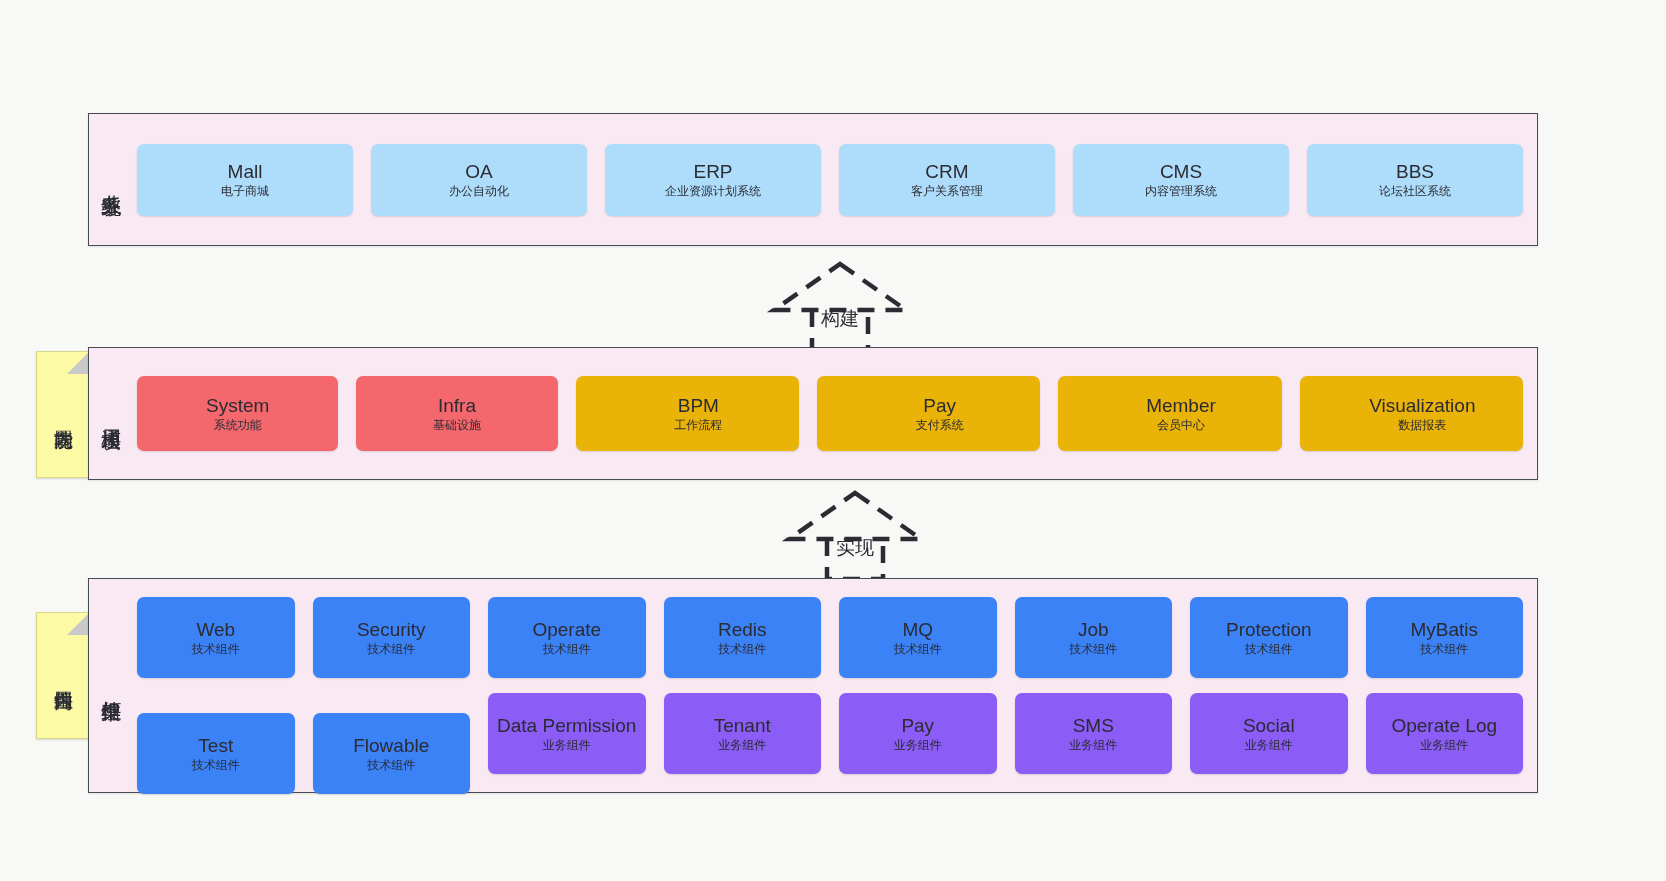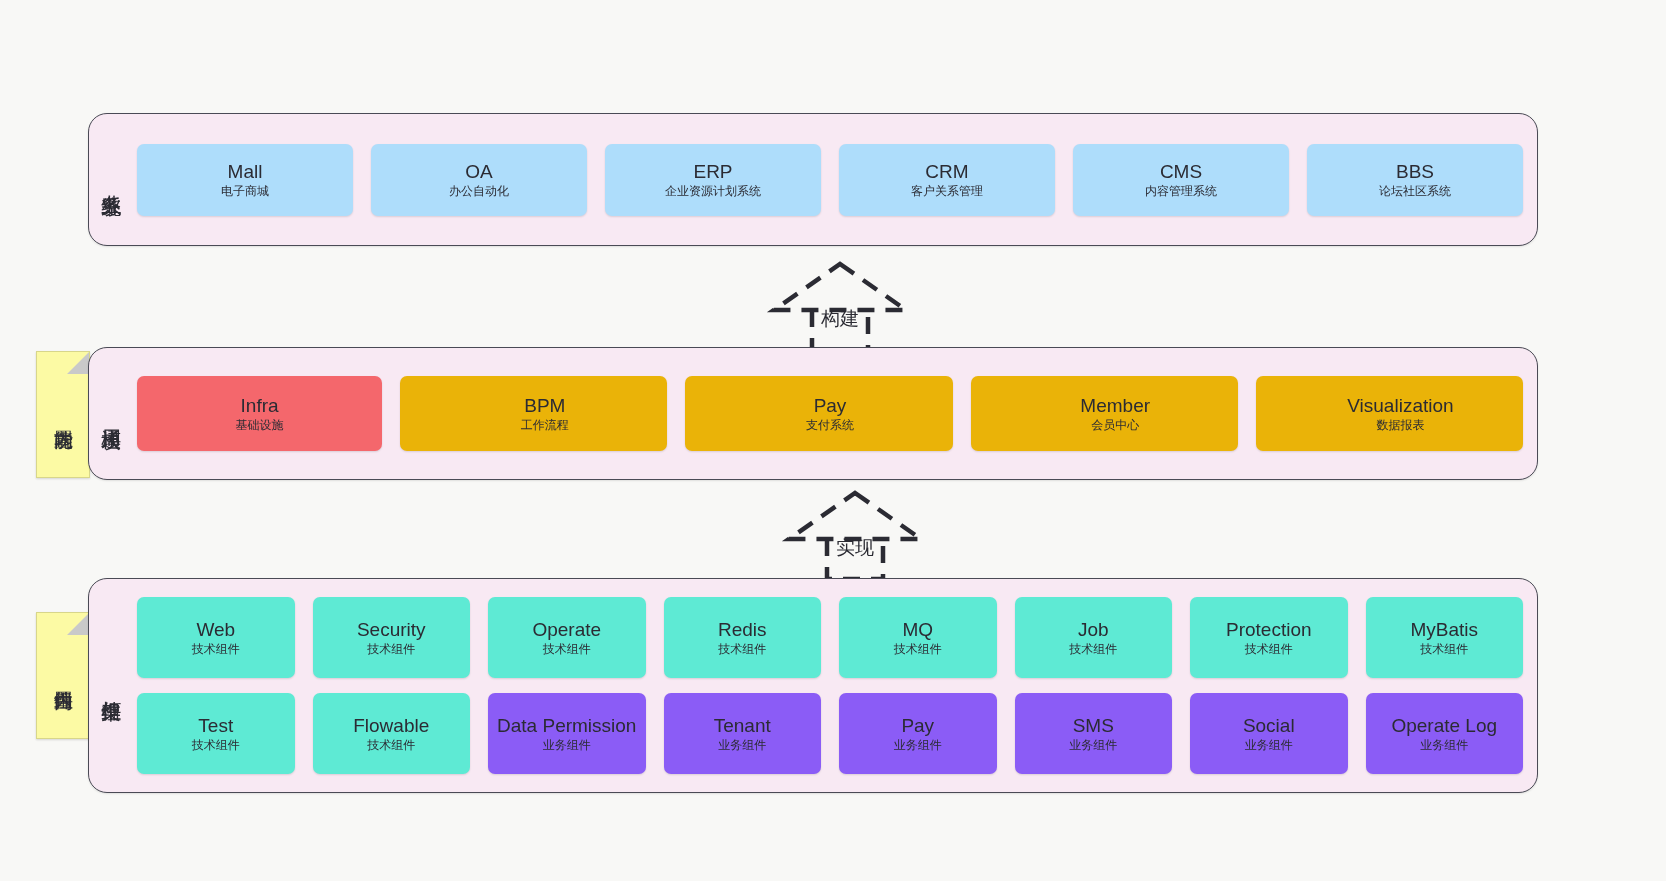--- a/index.html
+++ b/index.html
@@ -19,21 +19,21 @@
     position: relative;
     width: 1666px;
     height: 881px;
   }
 
   
   .layer {
     position: absolute;
     background: #f8e9f3;
     border: 1.6px solid #4a4a55;
-    border-radius: 19px;
+    border-radius: 0;
     box-sizing: border-box;
     display: flex;
     align-items: stretch;
     box-shadow: 0 1px 2px rgba(0,0,0,0.10);
   }
   .layer-title {
     width: 44px;
     flex: 0 0 44px;
     display: flex;
     align-items: center;
@@ -73,21 +73,21 @@
     box-sizing: border-box;
     padding: 4px 6px;
   }
   .cell .t1 { font-size: 19px; }
   .cell .t2 { font-size: 12px; }
 
   
   .c-blue      { background: #aeddfb; }
   .c-red       { background: #f4676c; }
   .c-pink      { background: #eab308; padding-left: 28px; }
-  .c-green     { background: #5eead4; }
+  .c-green     { background: #3b82f6; margin-top: 20px; }
   .c-greenlite { background: #8b5cf6; }
 
   
   #layer-business { left: 88px; top: 113px; width: 1450px; height: 133px; }
   #layer-business .cell { height: 72px; }
 
   #layer-common   { left: 88px; top: 347px; width: 1450px; height: 133px; }
   #layer-common .cell { height: 75px; }
 
   #layer-framework{ left: 88px; top: 578px; width: 1450px; height: 215px; }
@@ -190,20 +190,24 @@
   </div>
 
   <div class="note" id="note-function">
     <span>内置功能</span>
   </div>
   <div class="layer" id="layer-common">
     <div class="layer-title">通用模块</div>
     <div class="layer-body">
       <div class="row">
         <div class="cell c-red">
+          <span class="t1">System</span>
+          <span class="t2">系统功能</span>
+        </div>
+        <div class="cell c-red">
           <span class="t1">Infra</span>
           <span class="t2">基础设施</span>
         </div>
         <div class="cell c-pink">
           <span class="t1">BPM</span>
           <span class="t2">工作流程</span>
         </div>
         <div class="cell c-pink">
           <span class="t1">Pay</span>
           <span class="t2">支付系统</span>

